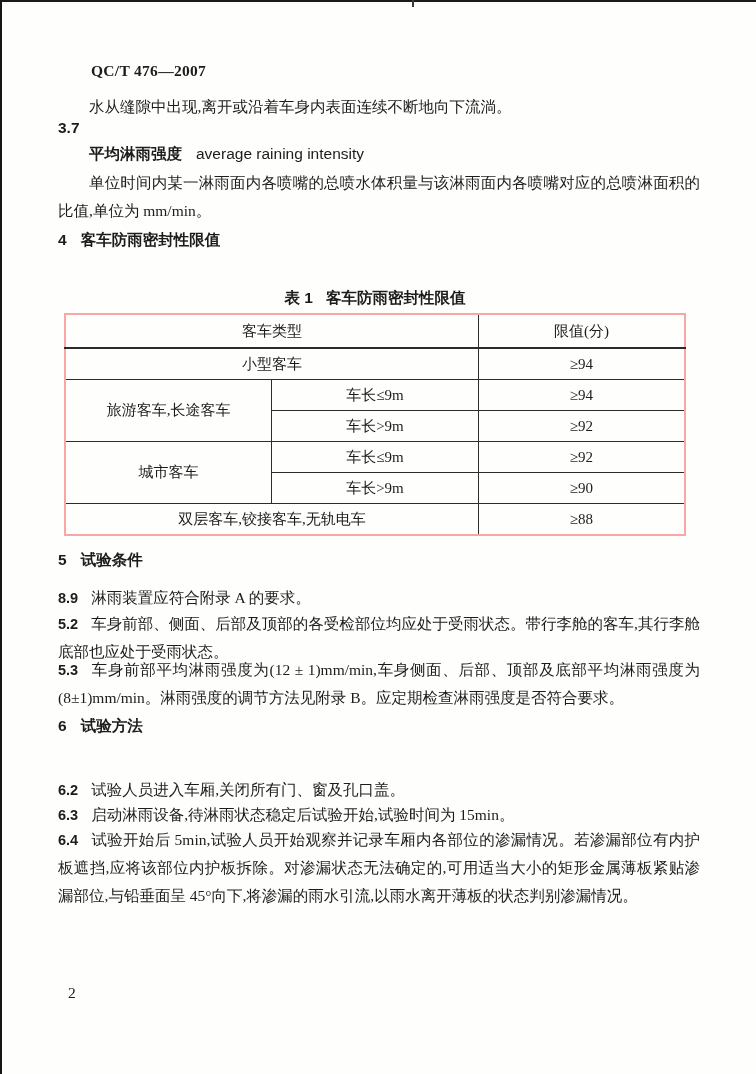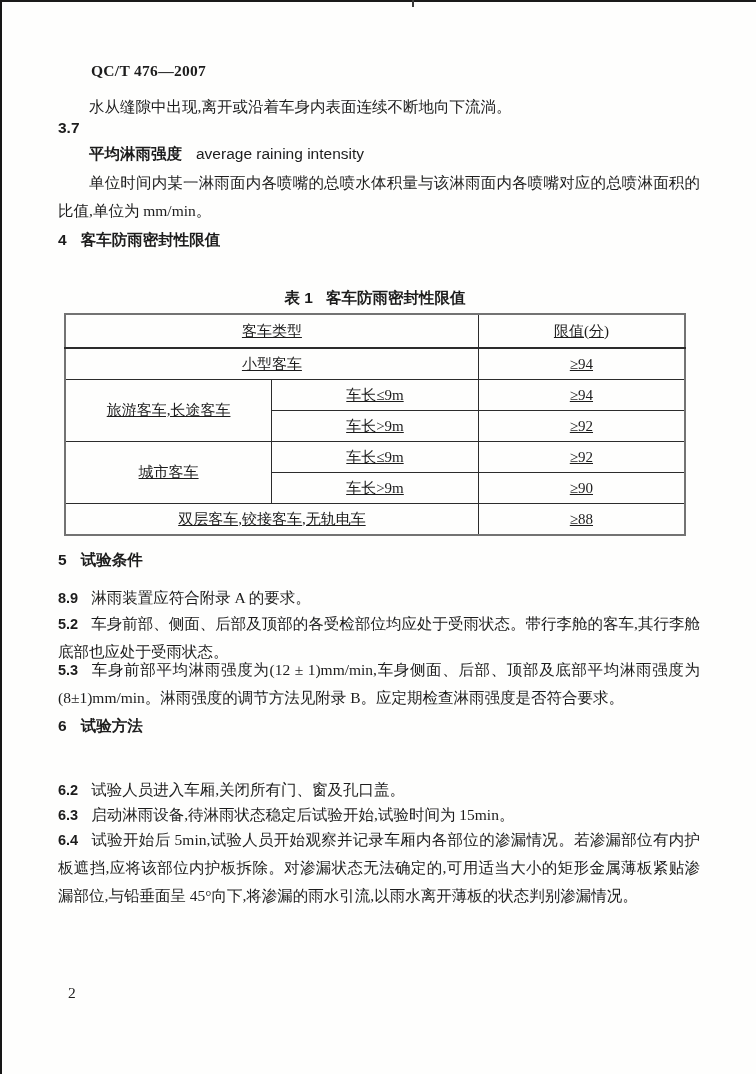--- a/index.html
+++ b/index.html
@@ -74,21 +74,21 @@
     table-layout: fixed;
   }
   table.limits td {
     border: 1px solid #2c2c2c;
     text-align: center;
     vertical-align: middle;
     font-size: 15px;
     padding: 0;
     height: 30px;
   }
-  table.limits { border: 2px solid #737373; text-decoration: underline; }
+  table.limits { border: 2px solid #fca5a5; }
   table.limits tr.header-row td { height: 32px; border-bottom-width: 2px; }
 
   .page-num { left: 68px; font-size: 15.5px; }
 </style>
 </head>
 <body>
 
 <div class="page">
   <div class="edge-left"></div>
   <div class="edge-top"></div>

